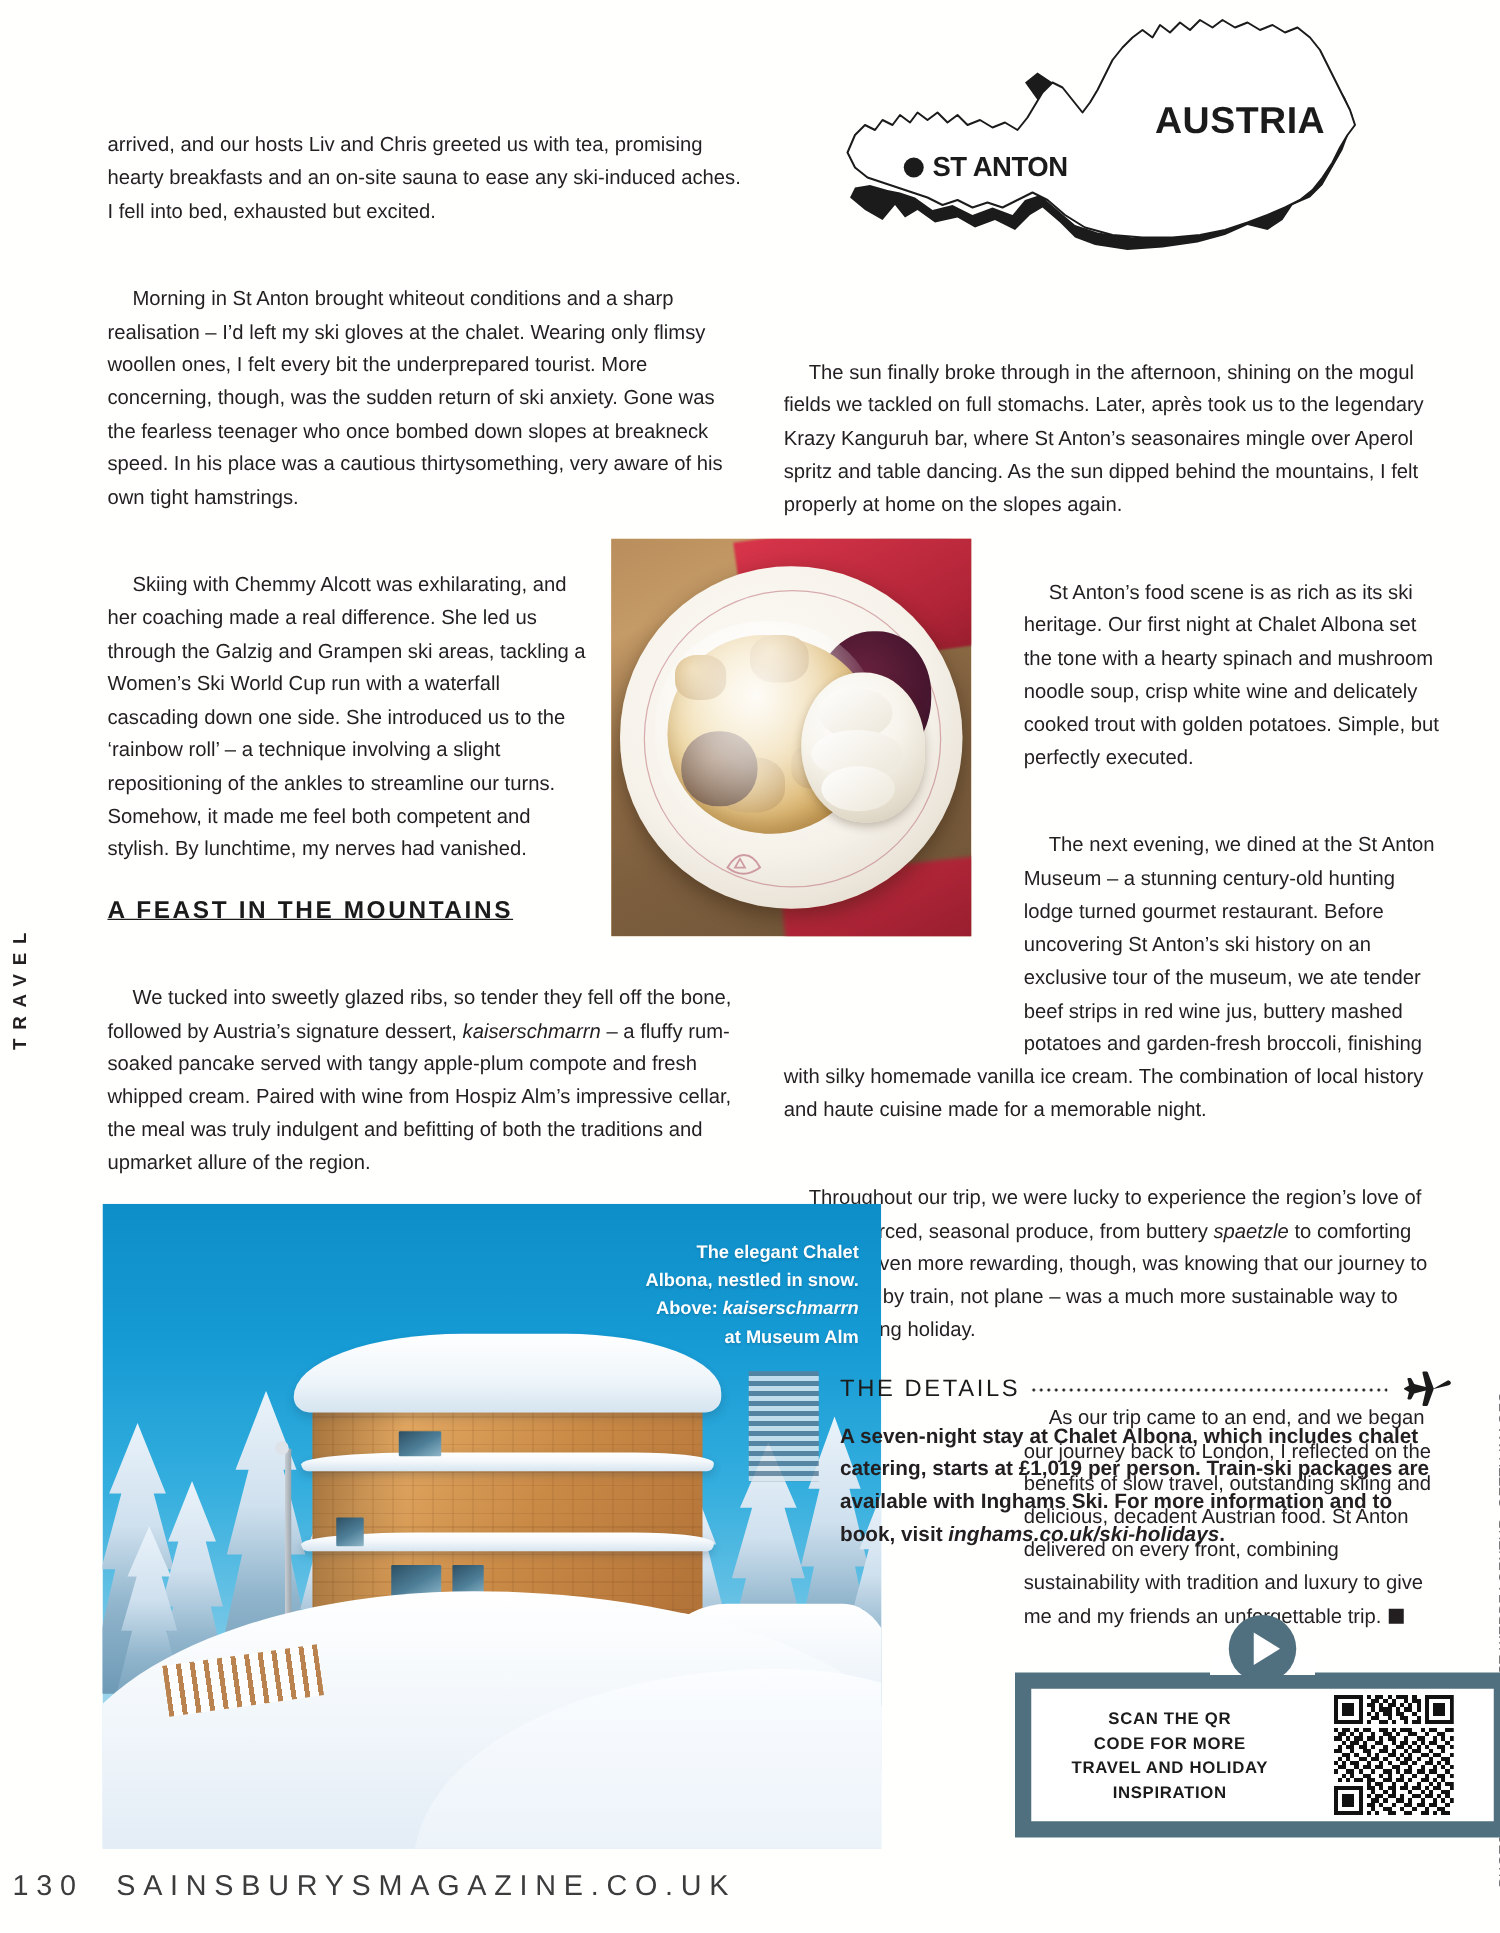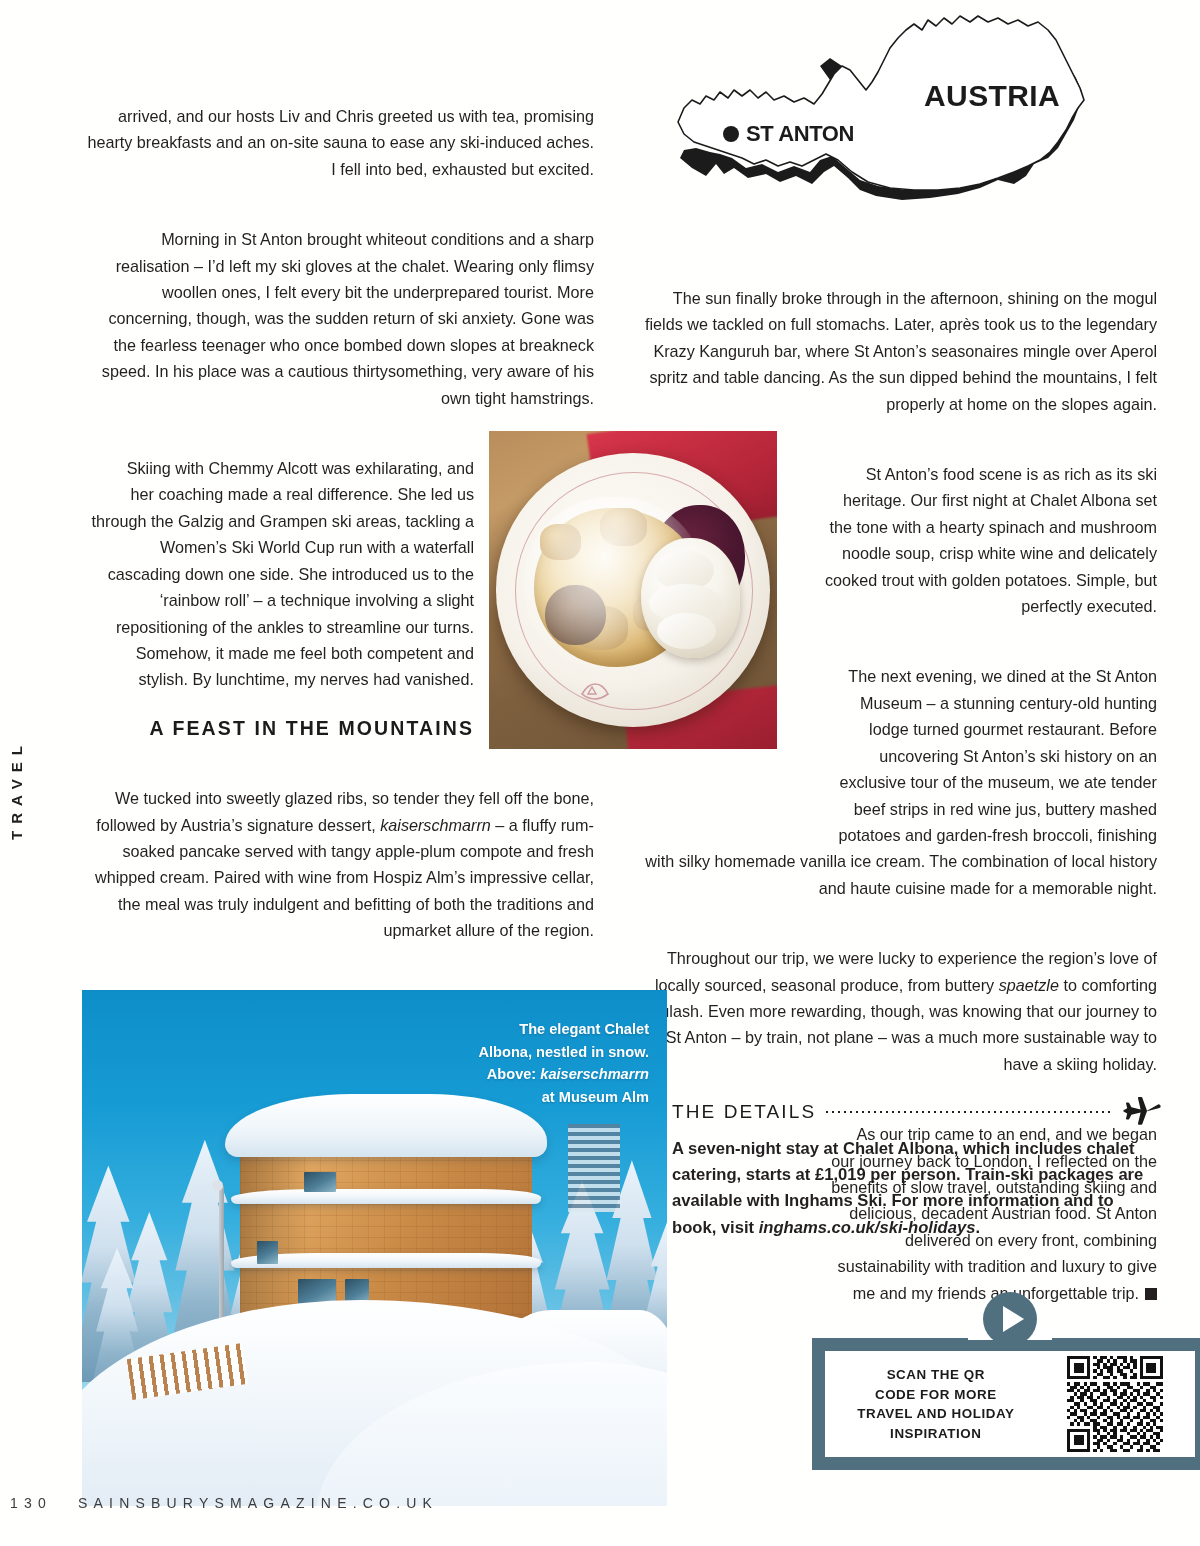--- a/index.html
+++ b/index.html
@@ -53,21 +53,21 @@
     direction: ltr;
   }
   .photo-credit-inner { display:block; }
 
   
   .col {
     position: absolute;
     font-size: 16.2px;
     line-height: 26.4px;
     color: #231f20;
-    text-align: right;
+    text-align: left;
   }
   .col p { margin: 0; }
   .col p.indent { text-indent: 20px; margin-top: 44px; }
   .col i, .col em { font-style: italic; }
 
   #left-col  { left: 86px; top: 103px;  width: 508px; }
   #right-col { left: 627px; top: 241px; width: 530px; }
 
   
   .shape-food-left {
@@ -88,20 +88,21 @@
     height: 300px;
     shape-outside: inset(0);
   }
 
   .section-head {
     font-size: 19.5px;
     font-weight: 700;
     letter-spacing: 2.1px;
     margin: 22px 0 3px 0 !important;
     color: #1b1b1b;
+    text-decoration: underline;
   }
   .endmark {
     display: inline-block;
     width: 12px;
     height: 12px;
     background: #231f20;
     margin-left: 6px;
     vertical-align: -1px;
   }
 
@@ -230,24 +231,25 @@
   .cream-swirl {
     position: absolute;
     border-radius: 50%;
     background: linear-gradient(145deg,#ffffff,#ece6d8);
   }
 
   
   .chalet-photo {
     position: absolute;
     left: 82px;
-    top: 990px;
+    top: 963px;
     width: 585px;
     height: 516px;
     overflow: hidden;
+    padding-left: 38px;
   }
   .sky {
     position: absolute; inset: 0;
     background: linear-gradient(180deg,
       #0e8ec9 0%, #169bd4 22%, #34aede 44%, #73c6e6 66%, #aedcee 82%, #d7ecf5 100%);
   }
   .snowfield {
     position: absolute;
     left: -6%; bottom: -6%;
     width: 112%; height: 46%;
@@ -469,21 +471,21 @@
     color: #1b1b1b;
     white-space: pre-line;
   }
   .qr-code { width: 96px; height: 96px; }
 
   
   .footer {
     position: absolute;
     left: 10px;
     top: 1495px;
-    font-size: 14px;
+    font-size: 23px;
     letter-spacing: 6.2px;
     color: #3c3c3c;
     white-space: nowrap;
     text-align: center;
   }
   .footer .pg { margin-right: 26px; }
 </style>
 </head>
 <body>
 

